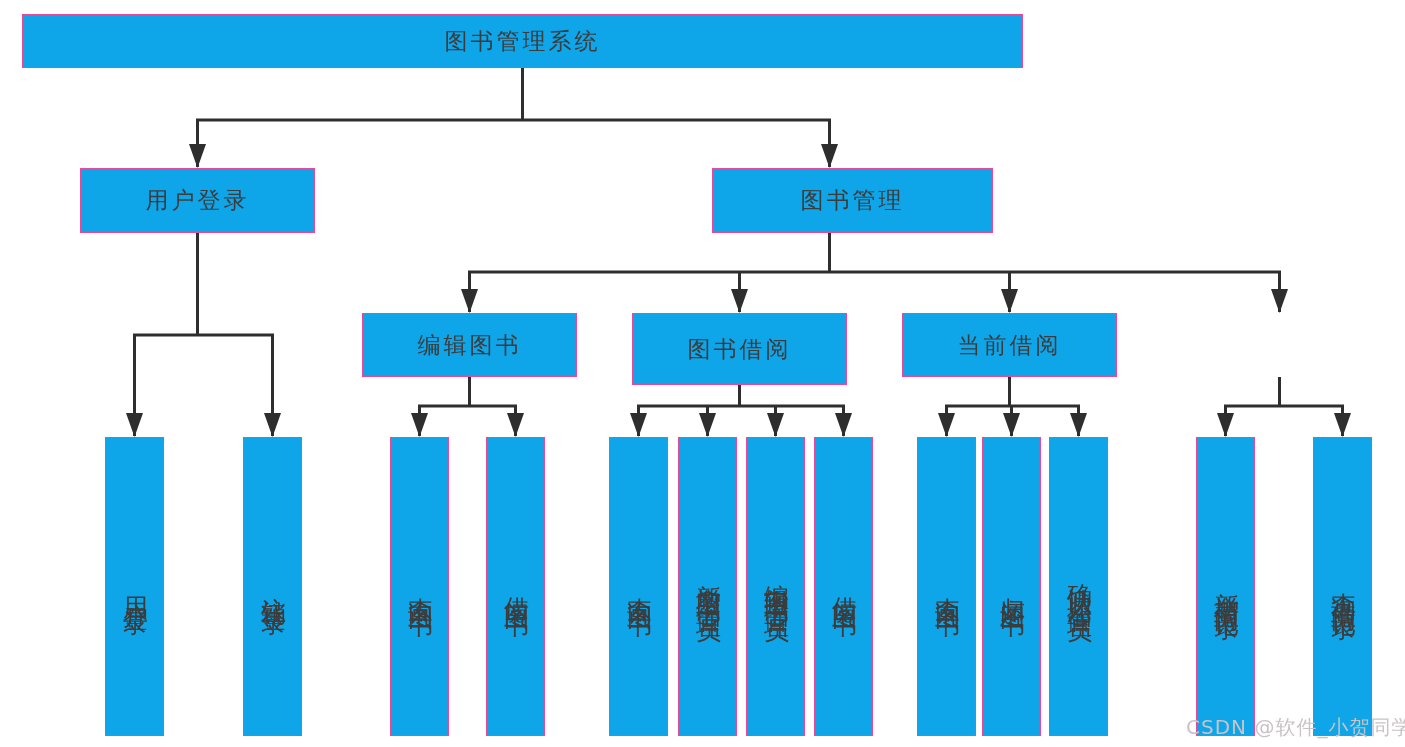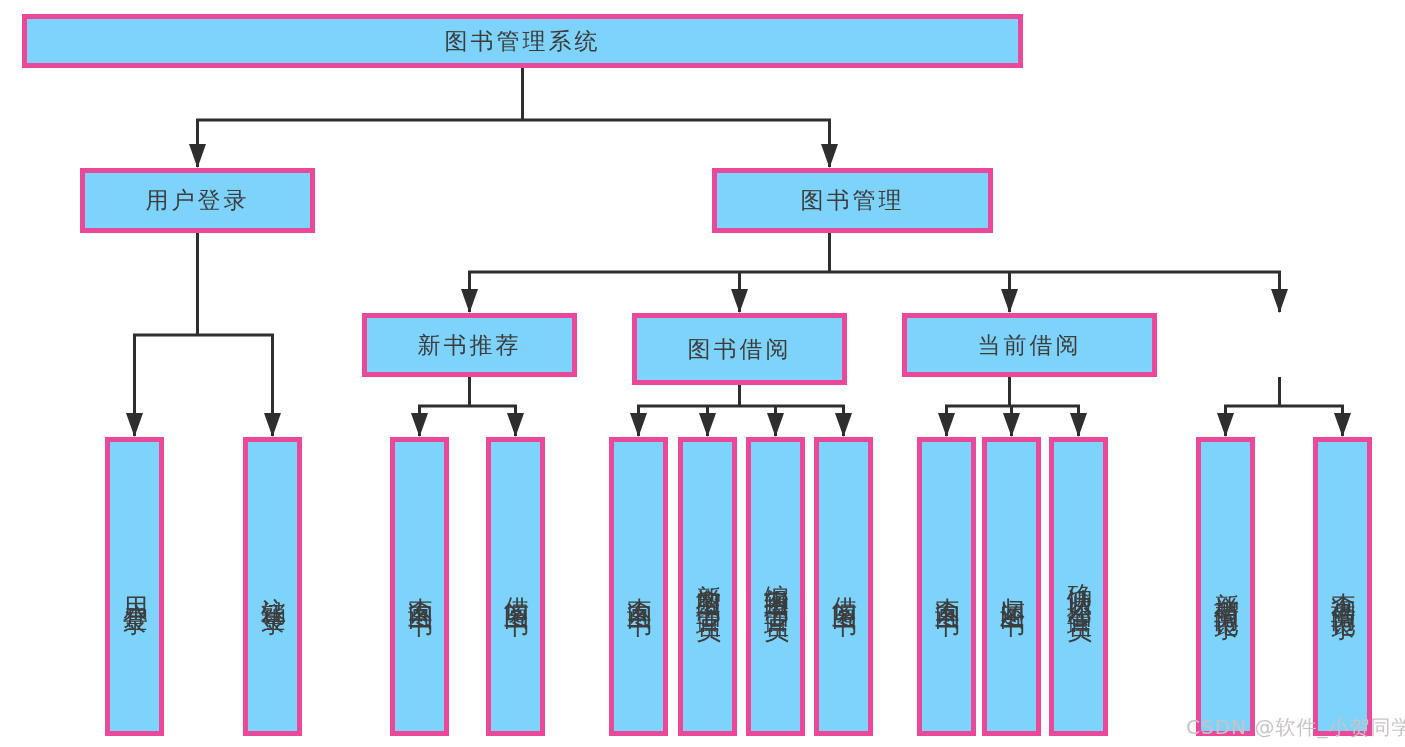--- a/index.html
+++ b/index.html
@@ -7,22 +7,22 @@
     position:relative;
     width:1405px;height:747px;
     background:#ffffff;
     font-family:"DejaVu Sans","Liberation Sans",sans-serif;
     overflow:hidden;
   }
   .connectors{position:absolute;left:0;top:0;z-index:1;}
   .node{
     position:absolute;
     box-sizing:border-box;
-    border:5px solid #ec4899;
-    background:#7dd3fc;
+    border:1px solid #ec4899;
+    background:#0ea5e9;
     color:#3c3c3c;
     display:flex;align-items:center;justify-content:center;
     z-index:2;
   }
   .hbox{font-size:23px;letter-spacing:3px;font-weight:400;}
   .vbox{width:59px;height:299px;top:437px;}
   .vtext{
     writing-mode:vertical-rl;
     text-orientation:mixed;
     font-size:25px;
@@ -100,26 +100,26 @@
   </div>
 
   <div class="node hbox" style="left:80px;top:168px;width:235px;height:65px;">
     <span>用户登录</span>
   </div>
   <div class="node hbox" style="left:712px;top:168px;width:281px;height:65px;">
     <span>图书管理</span>
   </div>
 
   <div class="node hbox" style="left:362px;top:313px;width:215px;height:64px;">
-    <span>新书推荐</span>
+    <span>编辑图书</span>
   </div>
   <div class="node hbox" style="left:632px;top:313px;width:215px;height:72px;">
     <span>图书借阅</span>
   </div>
-  <div class="node hbox" style="left:902px;top:313px;width:255px;height:64px;">
+  <div class="node hbox" style="left:902px;top:313px;width:215px;height:64px;">
     <span>当前借阅</span>
   </div>
 
   <div class="node vbox" style="left:105px;">
     <span class="vtext">用户登录</span>
   </div>
   <div class="node vbox" style="left:243px;">
     <span class="vtext">注销登录</span>
   </div>
 

